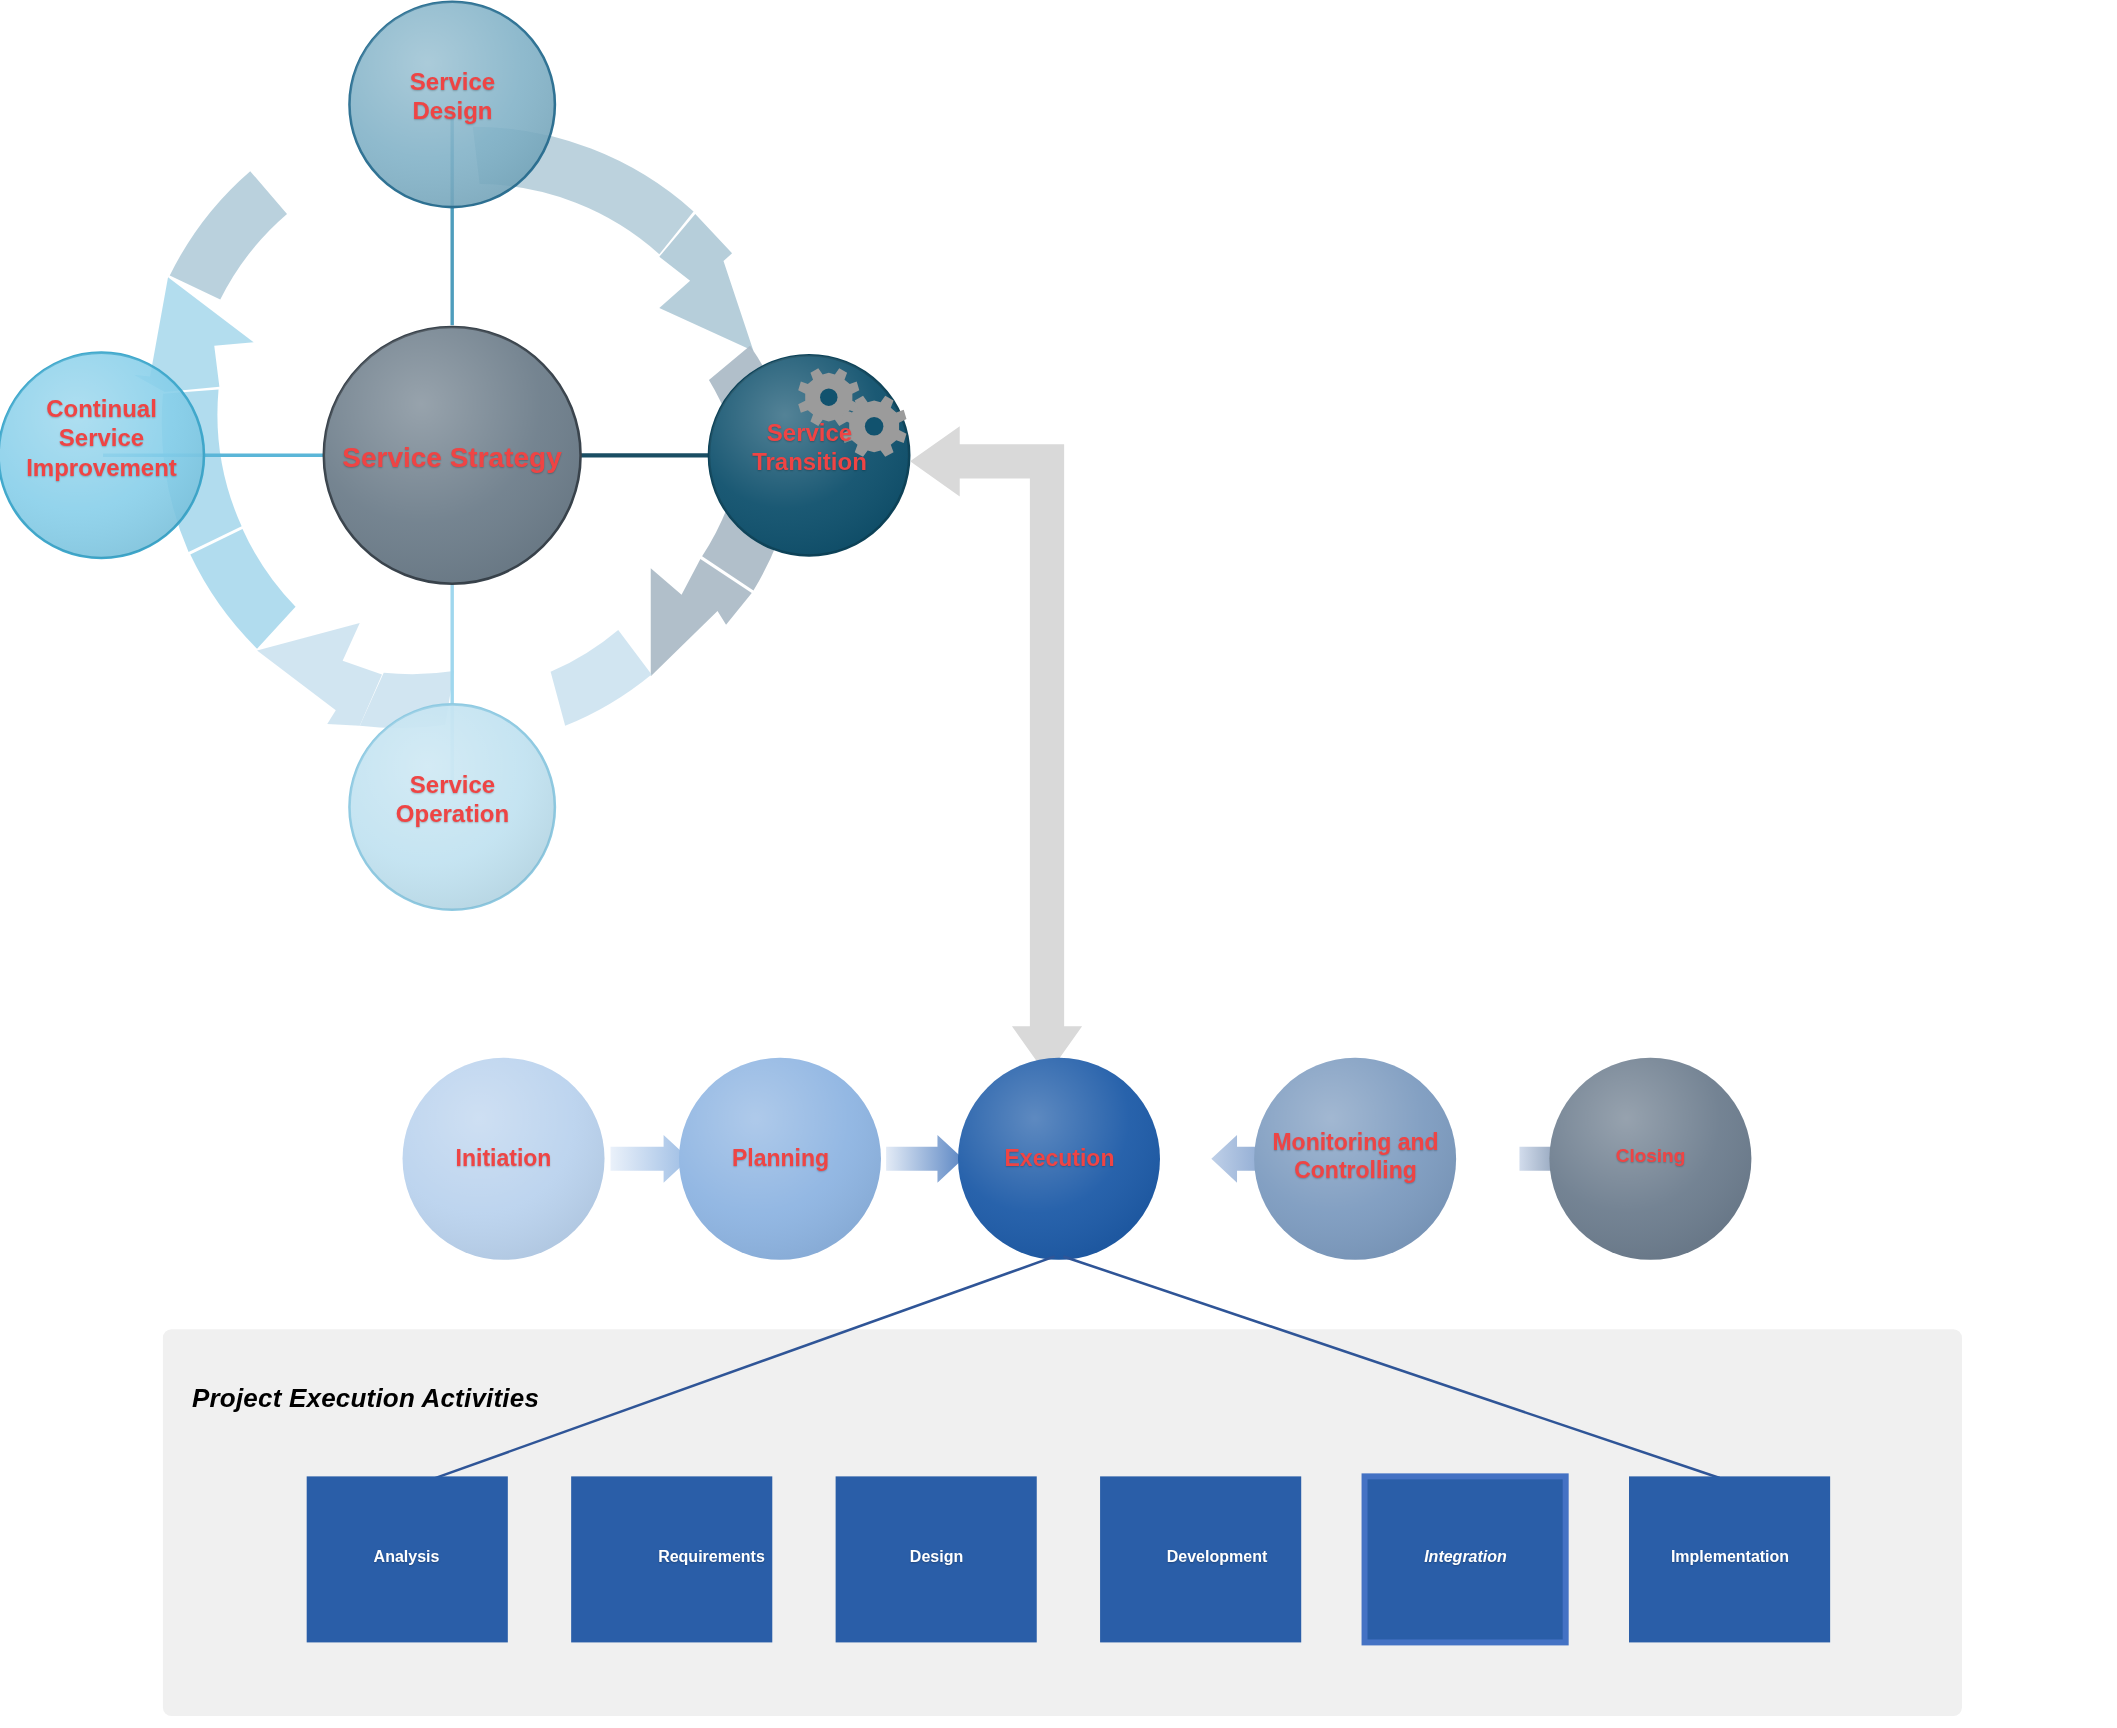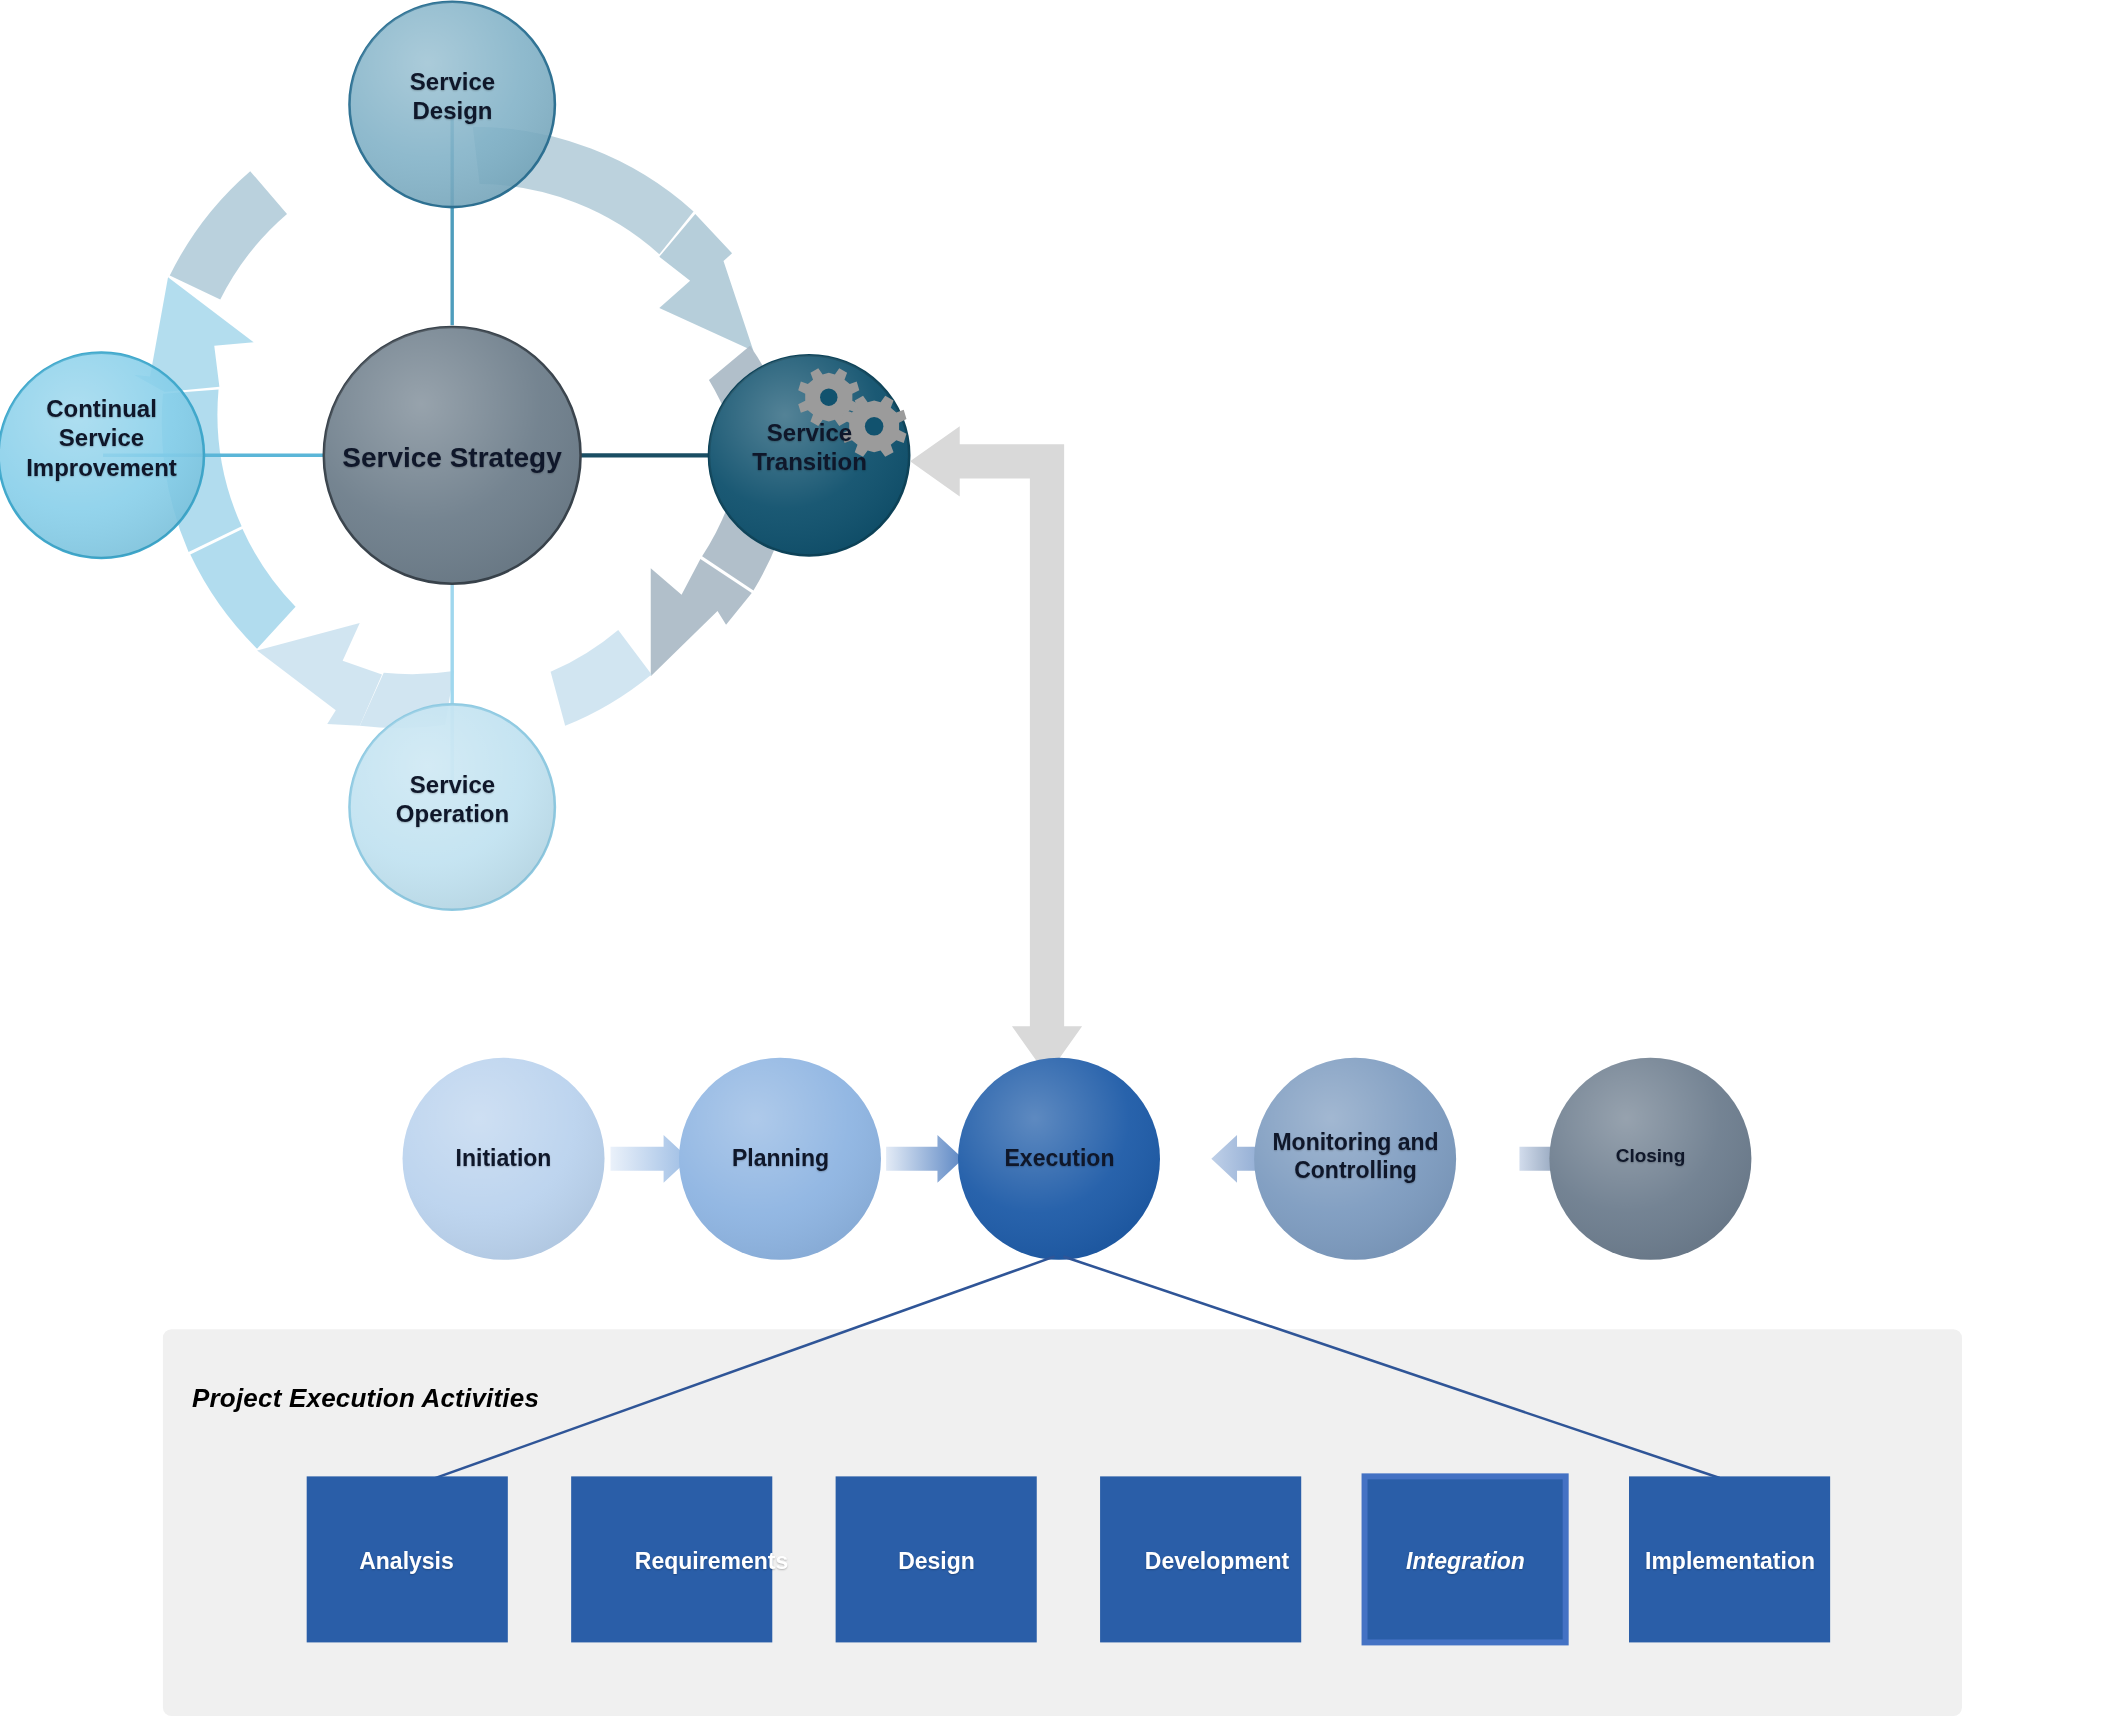--- a/index.html
+++ b/index.html
@@ -1,25 +1,25 @@
 <!DOCTYPE html>
 <html style="font-size:13.7px"><head>
 <meta charset="utf-8">
 <style>
   html,body{margin:0;padding:0;background:#ffffff;}
   body{width:2118px;height:1728px;position:relative;overflow:hidden;
        font-family:"Liberation Sans","DejaVu Sans",sans-serif;}
   #stage{position:absolute;left:0;top:0;width:2118px;height:1728px;}
   svg.layer{position:absolute;left:0;top:0;width:2118px;height:1728px;overflow:visible;}
-  .node-label{position:absolute;color:#0f172a;font-weight:bold;text-align:center;
+  .node-label{position:absolute;color:#ef4444;font-weight:bold;text-align:center;
               line-height:1.22;pointer-events:none;white-space:pre-line;
               text-shadow:0 0.9px 1.7px rgba(0,0,0,.22);}
   .panel-title{position:absolute;color:#000000;font-weight:bold;font-size:26px;
                letter-spacing:0.2px;}
-  .box-label{position:absolute;color:#ffffff;font-weight:bold;font-size:23px;
+  .box-label{position:absolute;color:#ffffff;font-weight:bold;font-size:16px;
              text-align:center;pointer-events:none;text-shadow:0 0.9px 1.7px rgba(0,0,0,.25);}
 </style>
 </head>
 <body>
 
 <div id="stage">
 
   <svg class="layer" viewBox="0 0 2474 2019">
     <defs>
       <linearGradient id="gradArrowLight" x1="0" y1="0" x2="1" y2="0">

